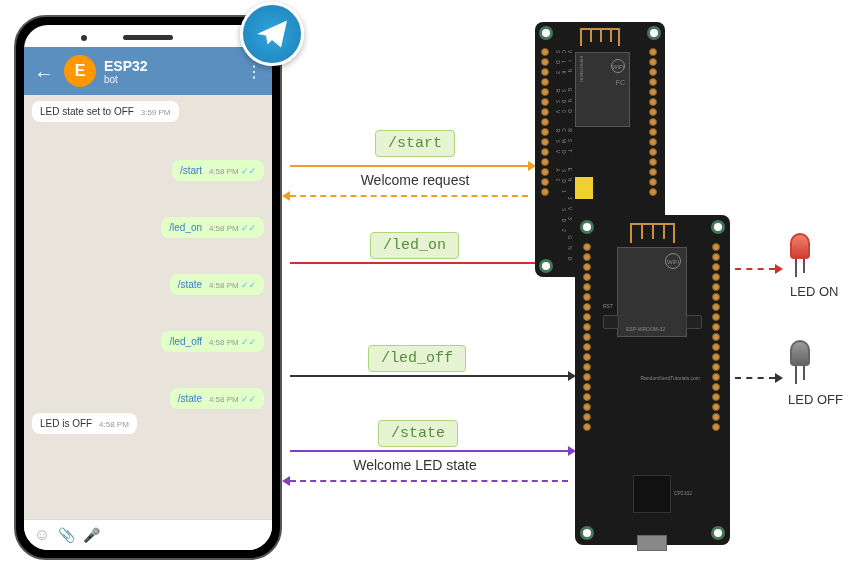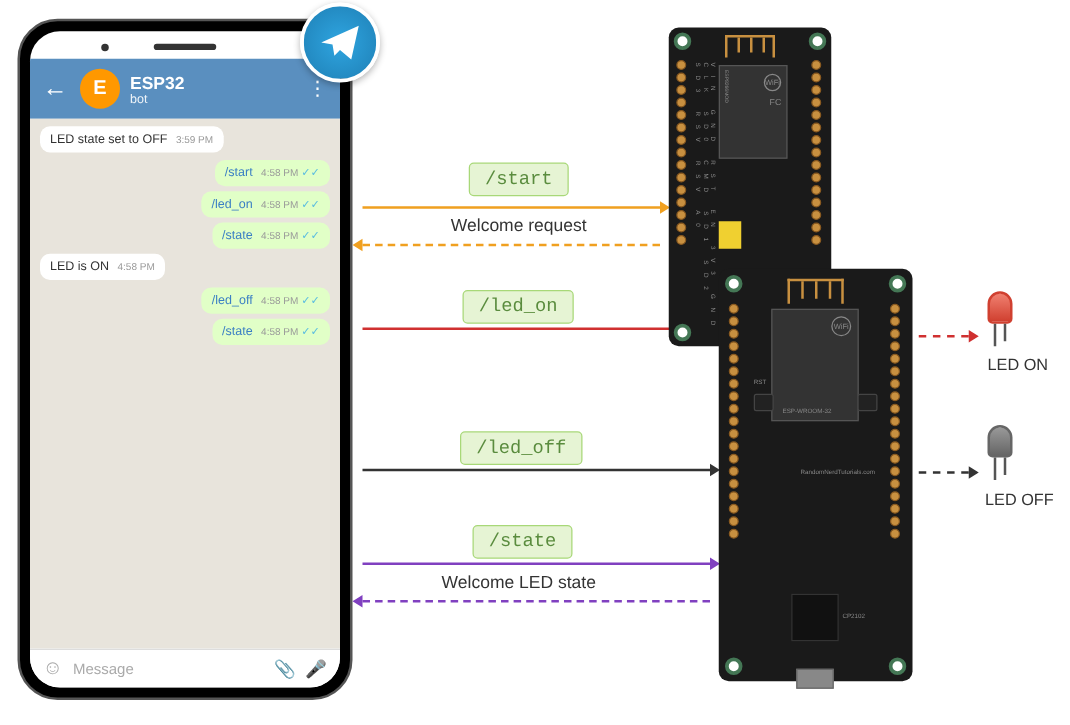--- a/index.html
+++ b/index.html
@@ -14,21 +14,21 @@
   .chat-header { background: #5a8fbf; color: #fff; display: flex; align-items: center; padding: 8px 10px; margin-top: 22px; }
   .back-arrow { font-size: 20px; margin-right: 10px; }
   .avatar { width: 32px; height: 32px; border-radius: 50%; background: #ff9800; color: #fff; display: flex; align-items: center; justify-content: center; font-weight: bold; margin-right: 8px; }
   .header-text { flex: 1; }
   .header-title { font-size: 14px; font-weight: bold; }
   .header-sub { font-size: 10px; opacity: 0.9; }
   .header-dots { font-size: 16px; }
   
   .chat-body { flex: 1; background: #e8e4dc; padding: 6px 8px; overflow: hidden; }
   .msg-in { background: #fff; border-radius: 8px; padding: 5px 8px; margin-bottom: 4px; display: inline-block; max-width: 85%; font-size: 10px; color: #333; position: relative; }
-  .msg-out { background: #e1ffc7; border-radius: 8px; padding: 5px 8px; margin-bottom: 4px; display: inline-block; max-width: 70%; font-size: 10px; color: #333; float: right; clear: both; }
+  .msg-out { background: #e1ffc7; border-radius: 8px; padding: 5px 8px; margin-bottom: 4px; display: inline-block; max-width: 70%; font-size: 10px; color: #333; float: right; clear: both; margin-top: 32px; }
   .msg-row { clear: both; margin-bottom: 2px; }
   .msg-row.out { text-align: right; }
   .msg-time { font-size: 8px; color: #999; margin-left: 4px; }
   .msg-ticks { color: #5bbde0; font-size: 9px; }
   .cmd-link { color: #3a7fc4; }
   
   .chat-input { background: #fff; display: flex; align-items: center; padding: 6px 10px; border-top: 1px solid #ddd; }
   .input-emoji { color: #aaa; font-size: 16px; margin-right: 8px; }
   .input-text { flex: 1; color: #aaa; font-size: 12px; }
   .input-clip { color: #aaa; font-size: 14px; margin-right: 8px; }
@@ -94,31 +94,30 @@
         <div class="msg-row in"><div class="msg-in">LED state set to OFF <span class="msg-time">3:59 PM</span></div></div>
         <div class="msg-row out">
           <div class="msg-out"><span class="cmd-link">/start</span> <span class="msg-time">4:58 PM <span class="msg-ticks">✓✓</span></span></div>
         </div>
         <div class="msg-row out">
           <div class="msg-out"><span class="cmd-link">/led_on</span> <span class="msg-time">4:58 PM <span class="msg-ticks">✓✓</span></span></div>
         </div>
         <div class="msg-row out">
           <div class="msg-out"><span class="cmd-link">/state</span> <span class="msg-time">4:58 PM <span class="msg-ticks">✓✓</span></span></div>
         </div>
-        <div class="msg-row in"><div class="msg-in">LED is ON <span class="msg-time">4:58 PM</span></div></div>
         <div class="msg-row out">
           <div class="msg-out"><span class="cmd-link">/led_off</span> <span class="msg-time">4:58 PM <span class="msg-ticks">✓✓</span></span></div>
         </div>
         <div class="msg-row out">
           <div class="msg-out"><span class="cmd-link">/state</span> <span class="msg-time">4:58 PM <span class="msg-ticks">✓✓</span></span></div>
         </div>
+        <div class="msg-row in"><div class="msg-in">LED is OFF <span class="msg-time">4:58 PM</span></div></div>
       </div>
     <div class="chat-input">
       <span class="input-emoji">☺</span>
-      <span class="input-text">Message</span>
       <span class="input-clip">📎</span>
       <span class="input-mic">🎤</span>
     </div>
   </div>
 </div>
 
 <div class="telegram-logo">
   <svg viewBox="0 0 24 24">
       <path fill="#fff" d="M2 12 L22 3 L18 21 L12 16 L9 19 L8 13 Z M9 13 L18 6 L10 14 Z"></path>
     </svg>

